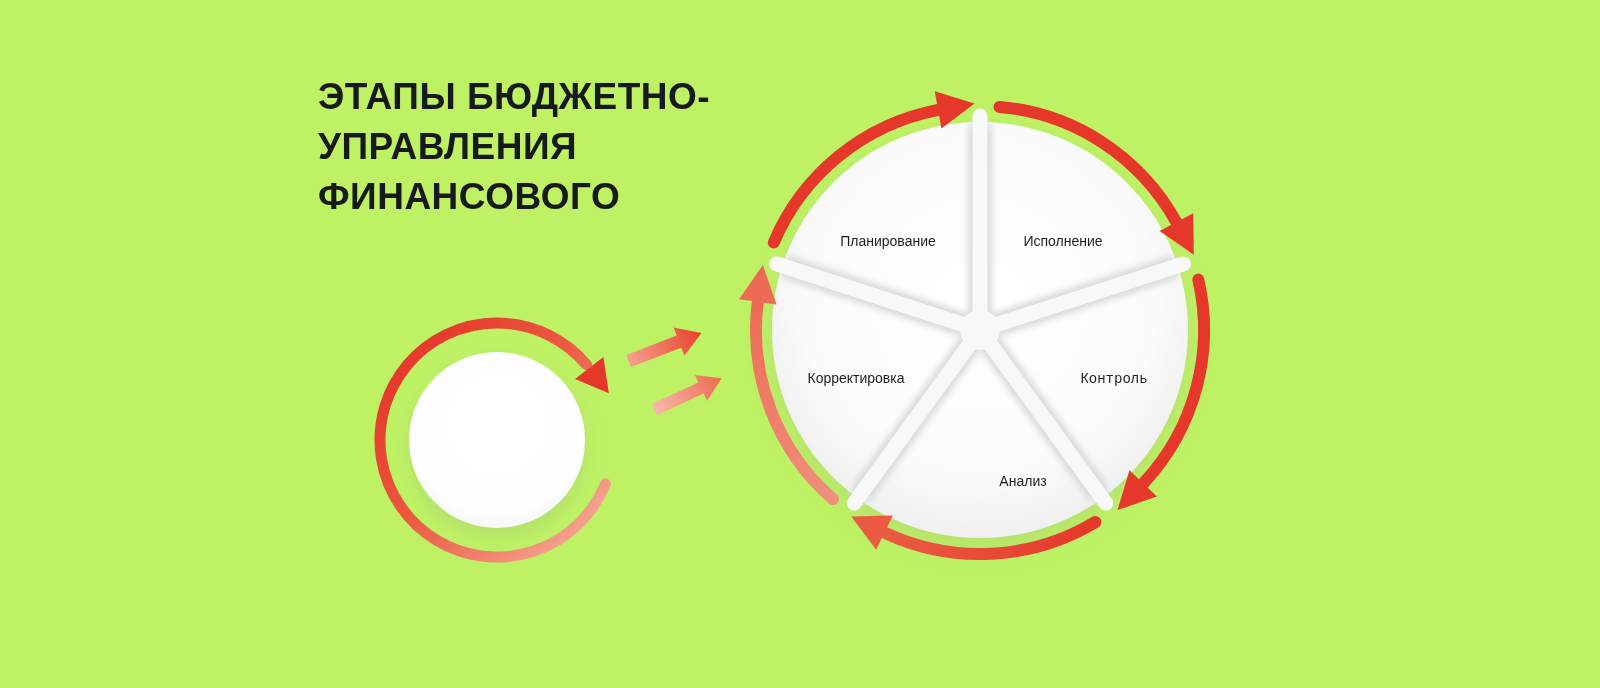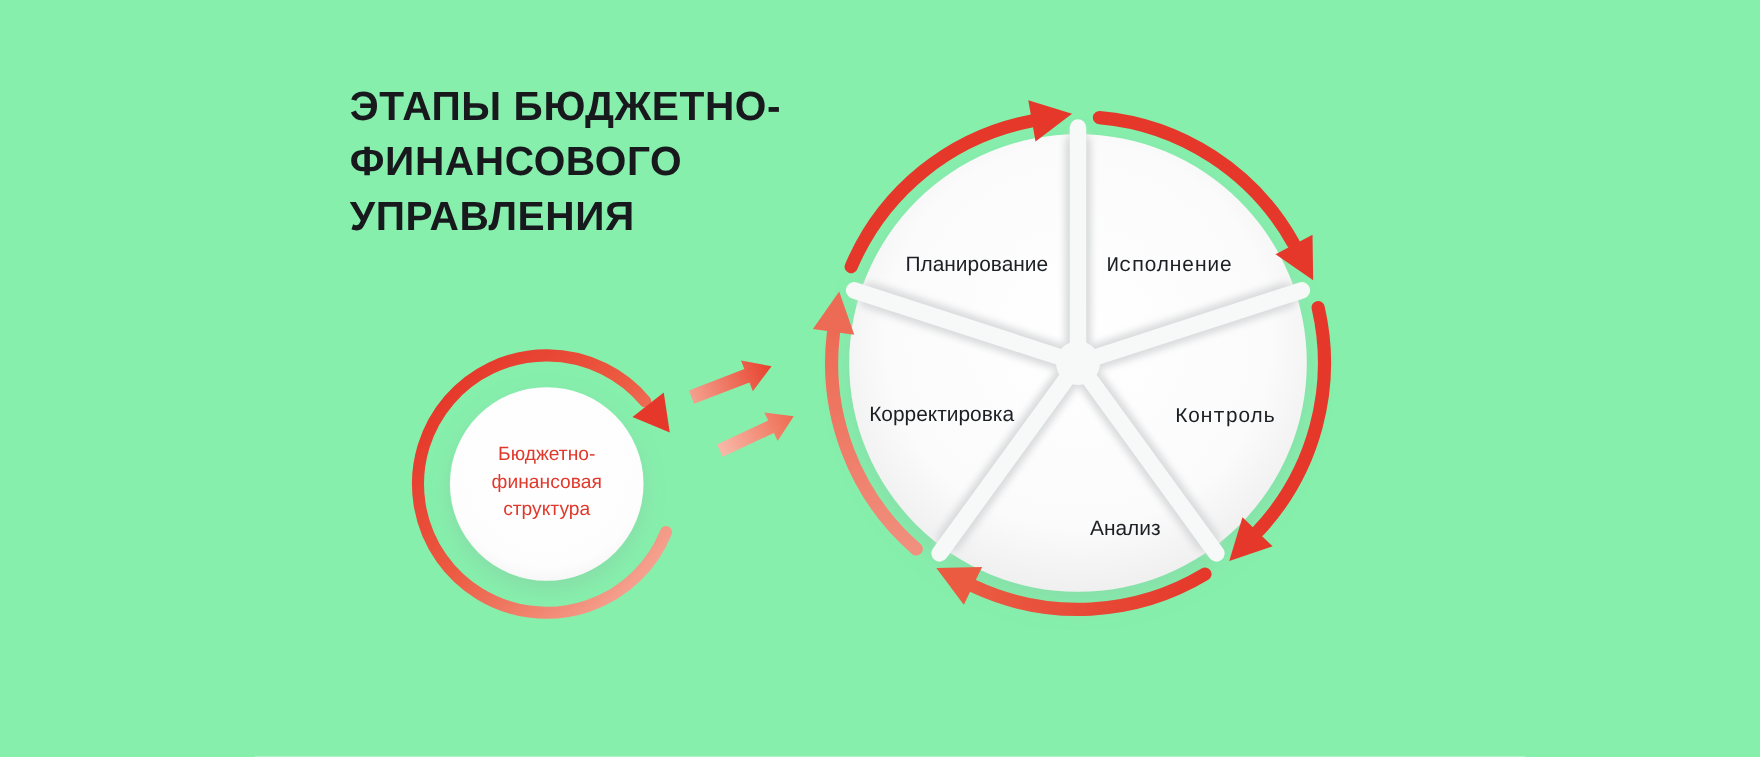--- a/index.html
+++ b/index.html
@@ -5,21 +5,21 @@
   html, body {
     margin: 0;
     padding: 0;
     background: #f7f8f8;
     font-family: "Liberation Sans", sans-serif;
   }
   .canvas {
     position: relative;
     width: 1600px;
     height: 688px;
-    background: #86efac;
+    background: #bef264;
     overflow: hidden;
   }
   .diagram-svg {
     position: absolute;
     left: 0; top: 0;
     width: 1600px;
     height: 688px;
   }
   .title-block {
     position: absolute;
@@ -29,21 +29,21 @@
     color: #17191d;
     font-size: 37px;
     font-weight: 700;
     line-height: 50px;
     letter-spacing: 0.5px;
   }
   .stage-label {
     position: absolute;
     transform: translate(-50%, -50%);
     color: #1c1f23;
-    font-size: 19px;
+    font-size: 14px;
     font-weight: 400;
     white-space: nowrap;
   }
   .hub-label {
     position: absolute;
     left: 497px;
     top: 438px;
     transform: translate(-50%, -50%);
     text-align: center;
     color: #e0392c;
@@ -143,29 +143,24 @@
     <g transform="translate(665,347) rotate(-21)">
       <path d="M -39 -6.5 L 15 -6.5 L 15 -15 L 39 0 L 15 15 L 15 6.5 L -39 6.5 Z" fill="url(#connGrad1)"></path>
     </g>
     <g transform="translate(688,394) rotate(-25) scale(0.95)">
       <path d="M -39 -6.5 L 15 -6.5 L 15 -15 L 39 0 L 15 15 L 15 6.5 L -39 6.5 Z" fill="url(#connGrad2)"></path>
     </g>
   </svg>
 
   <div class="title-block">
     <div>ЭТАПЫ БЮДЖЕТНО-</div>
+    <div>УПРАВЛЕНИЯ</div>
     <div>ФИНАНСОВОГО</div>
-    <div>УПРАВЛЕНИЯ</div>
   </div>
 
-  <div class="hub-label">
-    <div>Бюджетно-</div>
-    <div>финансовая</div>
-    <div>структура</div>
-  </div>
 
   <div class="stage-label" style="left:888px; top:241px;">Планирование</div>
-  <div class="stage-label" style="left:1063px; top:241px;font-family:Liberation Mono, monospace;">Исполнение</div>
+  <div class="stage-label" style="left:1063px; top:241px;">Исполнение</div>
   <div class="stage-label" style="left:1114px; top:379px;font-family:Liberation Mono, monospace;">Контроль</div>
   <div class="stage-label" style="left:1023px; top:481px;">Анализ</div>
   <div class="stage-label" style="left:856px; top:378px;">Корректировка</div>
 
 </div>
 
 </body></html>

